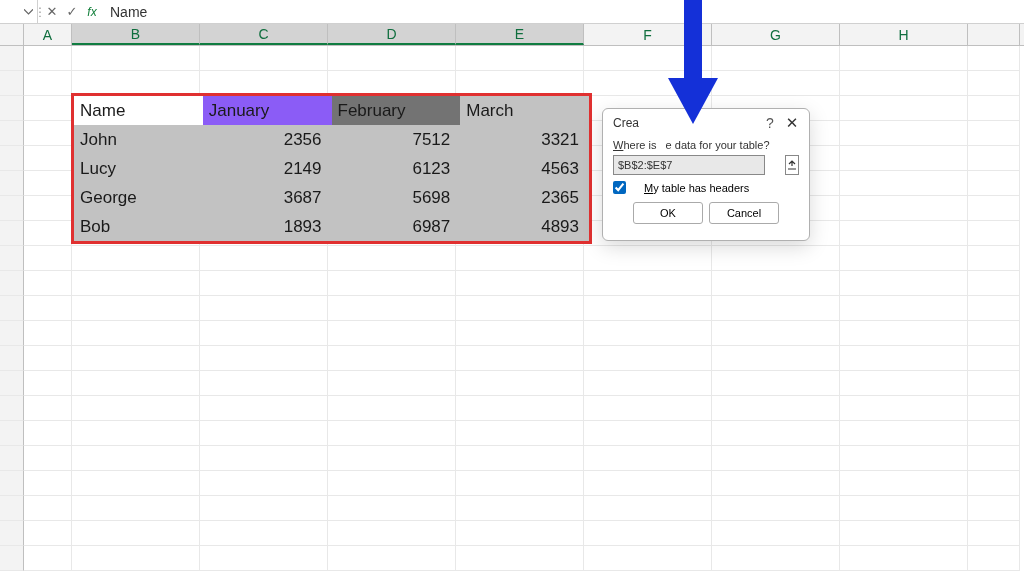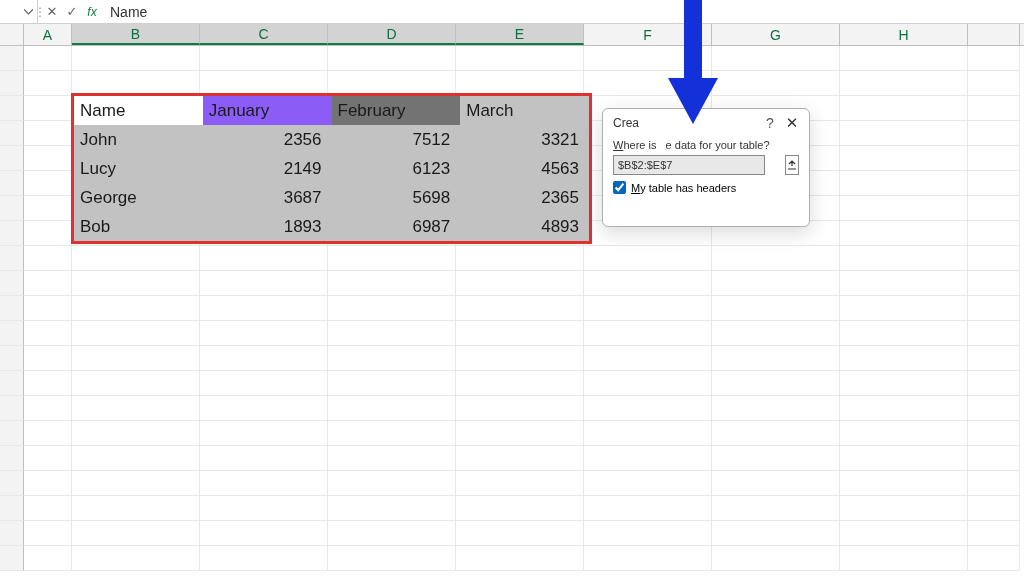--- a/index.html
+++ b/index.html
@@ -30,27 +30,27 @@
 .data-table tr.hdr td.active { background: #fff; }
 .data-table tr.body td { background: #c2c2c2; }
 .data-table td.num { text-align: right; padding-right: 10px; }
 .data-table td.name { padding-left: 6px; }
 
 .dialog { position: absolute; left: 602px; top: 108px; width: 208px; background: #fff; border: 1px solid #b0b0b0; border-radius: 6px; box-shadow: 0 6px 20px rgba(0,0,0,0.15); font-size: 12px; padding: 0; }
 .dlg-title { display: flex; align-items: center; height: 28px; padding: 0 6px 0 10px; }
 .dlg-title-text { flex: 1; font-size: 12px; color: #333; }
 .dlg-help { width: 22px; text-align: center; color: #555; cursor: pointer; font-size: 14px; }
 .dlg-close { width: 22px; text-align: center; color: #333; cursor: pointer; font-size: 15px; }
-.dlg-body { padding: 2px 10px 24px 10px; }
+.dlg-body { padding: 2px 10px 14px 10px; }
 .dlg-prompt { font-size: 11px; color: #333; margin-bottom: 4px; }
 .dlg-prompt u { text-decoration: underline; }
 .dlg-range-row { display: flex; gap: 20px; margin-bottom: 6px; }
 .dlg-range-input { flex: 1; height: 20px; border: 1px solid #888; padding: 0 4px; font-size: 11px; background: #e8e8e8; color: #333; }
 .dlg-range-btn { width: 20px; height: 20px; border: 1px solid #888; background: #fff; display: flex; align-items: center; justify-content: center; cursor: pointer; font-size: 11px; }
-.dlg-check-row { display: flex; align-items: center; gap: 5px; margin-bottom: 8px; font-size: 11px; }
+.dlg-check-row { display: flex; align-items: center; gap: 18px; margin-bottom: 8px; font-size: 11px; }
 .dlg-check { width: 13px; height: 13px; accent-color: #0067c0; }
 .dlg-buttons { display: flex; gap: 6px; justify-content: center; padding-bottom: 2px; }
 .dlg-btn { width: 70px; height: 22px; border: 1px solid #aaa; border-radius: 3px; background: #fff; font-size: 11px; cursor: pointer; }
 
 .arrow { position: absolute; left: 666px; top: 0px; z-index: 50; }
 
 .colA { width: 48px; }
 .colB { width: 128px; }
 .colC { width: 128px; }
 .colD { width: 128px; }
@@ -398,20 +398,24 @@
       <div class="dlg-range-btn">
         <svg width="10" height="10" viewBox="0 0 10 10">
             <path d="M5 1 L5 6 M2 4 L5 1 L8 4 M1 9 L9 9" stroke="#333" fill="none" stroke-width="1.2"></path>
           </svg>
       </div>
     </div>
     <label class="dlg-check-row">
       <input type="checkbox" class="dlg-check" checked="" style="">
       <span><u>M</u><span>y table has headers</span></span>
     </label>
+    <div class="dlg-buttons">
+      <button class="dlg-btn">OK</button>
+      <button class="dlg-btn">Cancel</button>
+    </div>
   </div>
 </div>
 
 <div class="arrow">
   <svg width="54" height="126" viewBox="0 0 54 126">
     <rect x="18" y="0" width="18" height="80" fill="#1430d8"></rect>
     <path d="M2 78 L52 78 L27 124 Z" fill="#1430d8"></path>
   </svg>
 </div>
 

